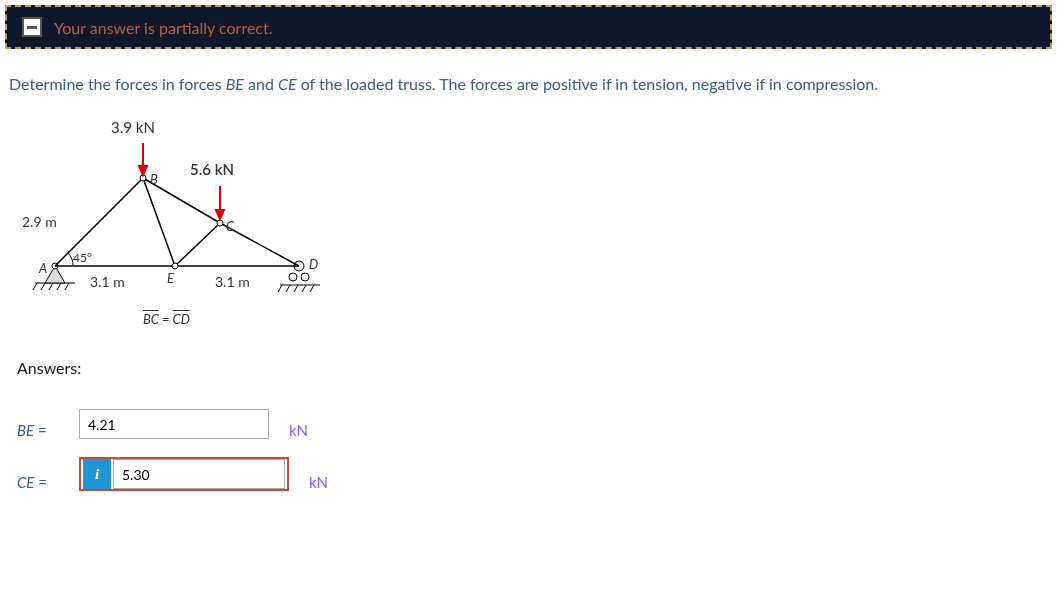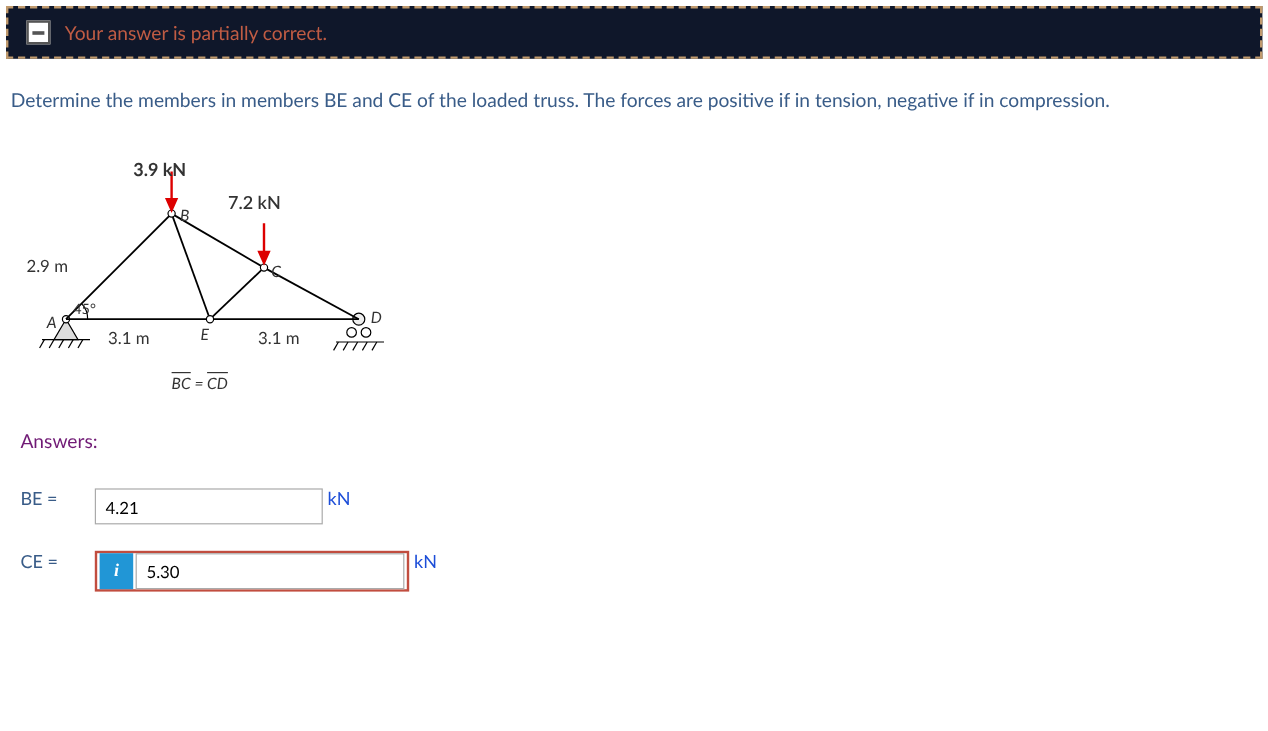--- a/index.html
+++ b/index.html
@@ -41,37 +41,38 @@
       color: #c05c44;
       font-size: 16px;
     }
     .question-text {
       color: #395c88;
       font-size: 16px;
       margin-bottom: 25px;
       padding-left: 4px;
     }
     .italic {
+      font-style: italic;
     }
     .diagram-container {
       width: 330px;
       height: 210px;
       position: relative;
       margin-left: 10px;
       margin-bottom: 30px;
     }
     .answers-heading {
-      color: #701a75;
+      color: #0f172a;
       font-size: 16px;
       margin-left: 12px;
       margin-bottom: 30px;
     }
     .answer-row {
       display: flex;
-      align-items: flex-start;
+      align-items: flex-end;
       margin-left: 12px;
       margin-bottom: 20px;
       height: 32px;
     }
     .answer-label {
       width: 62px;
       color: #395c88;
       font-size: 15px;
     }
     .answer-input {
@@ -101,45 +102,45 @@
       justify-content: center;
     }
     .ce-wrap {
       border: 2px solid #c14d3f;
       padding: 2px;
       display: inline-flex;
       align-items: center;
       height: 34px;
     }
     .input-ce {
-      width: 224px;
+      width: 172px;
       border: 1px solid #aaa;
       margin-left: 2px;
     }
     .unit {
-      color: #1d4ed8;
-      font-size: 15px;
-      margin-left: 4px;
+      color: #8b5cf6;
+      font-size: 15px;
+      margin-left: 20px;
     }
     .overline {
       text-decoration: overline;
     }
   </style>
 </head>
 <body>
 
 <div class="feedback-box">
   <span class="feedback-icon">
     <span class="minus"></span>
   </span>
   <span class="feedback-text">Your answer is partially correct.</span>
 </div>
 
 <p class="question-text">
-  <span>Determine the members in members </span><span class="italic">BE</span><span> and </span><span class="italic">CE</span><span> of the loaded truss. The forces are positive if in tension, negative if in compression.</span>
+  <span>Determine the forces in forces </span><span class="italic">BE</span><span> and </span><span class="italic">CE</span><span> of the loaded truss. The forces are positive if in tension, negative if in compression.</span>
 </p>
 
 <div class="diagram-container">
   <svg width="330" height="210" viewBox="0 0 330 210">
 
     <g stroke="#000" stroke-width="1">
       <line x1="20" y1="165" x2="60" y2="165"></line>
       <line x1="22" y1="165" x2="18" y2="172"></line>
       <line x1="30" y1="165" x2="26" y2="172"></line>
       <line x1="38" y1="165" x2="34" y2="172"></line>
@@ -180,24 +181,24 @@
     <g stroke="#d00" stroke-width="2" fill="#d00">
       <line x1="128" y1="25" x2="128" y2="52"></line>
       <polygon points="128,57 124,48 132,48"></polygon>
       <line x1="205" y1="68" x2="205" y2="96"></line>
       <polygon points="205,101 201,92 209,92"></polygon>
     </g>
 
     <path d="M 58 148 A 18 18 0 0 0 53 135" fill="none" stroke="#000" stroke-width="1"></path>
   </svg>
   
-  <div style="position:absolute;left:96px;top:15px;font-size:15px;font-weight:700">3.9 kN</div>
-  <div style="position:absolute;left:175px;top:42px;font-size:15px;font-weight:600">7.2 kN</div>
+  <div style="position:absolute;left:96px;top:0px;font-size:15px;font-weight:400">3.9 kN</div>
+  <div style="position:absolute;left:175px;top:42px;font-size:15px;font-weight:600">5.6 kN</div>
   <div style="position:absolute;left:7px;top:95px;font-size:14px">2.9 m</div>
-  <div style="position:absolute;left:46px;top:132px;font-size:12px">45°</div>
+  <div style="position:absolute;left:58px;top:132px;font-size:12px">45°</div>
   <div style="position:absolute;left:24px;top:142px;font-size:13px;font-style:italic">A</div>
   <div style="position:absolute;left:135px;top:53px;font-size:13px;font-style:italic">B</div>
   <div style="position:absolute;left:211px;top:100px;font-size:13px;font-style:italic">C</div>
   <div style="position:absolute;left:294px;top:138px;font-size:13px;font-style:italic">D</div>
   <div style="position:absolute;left:152px;top:152px;font-size:13px;font-style:italic">E</div>
   <div style="position:absolute;left:75px;top:155px;font-size:14px">3.1 m</div>
   <div style="position:absolute;left:200px;top:155px;font-size:14px">3.1 m</div>
   <div style="position:absolute;left:128px;top:193px;font-size:13px;font-style:italic">
     <span class="overline">BC</span><span> = </span><span class="overline">CD</span>
   </div>

